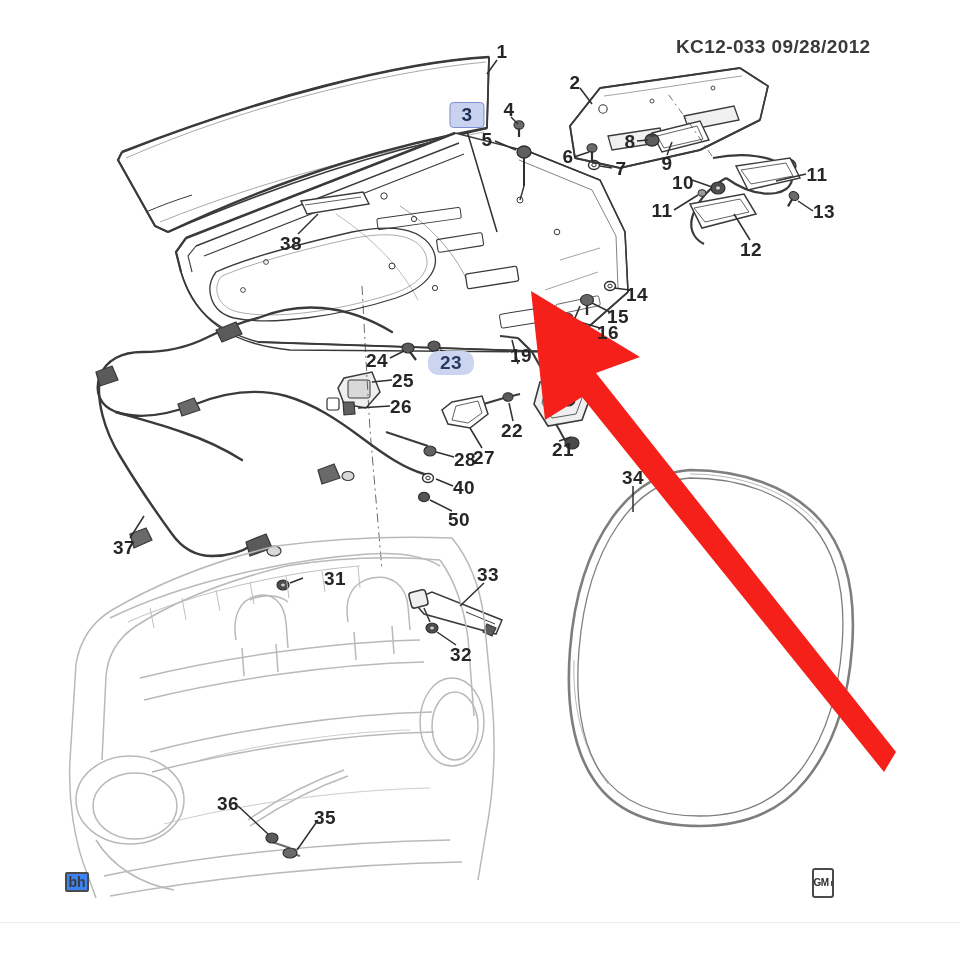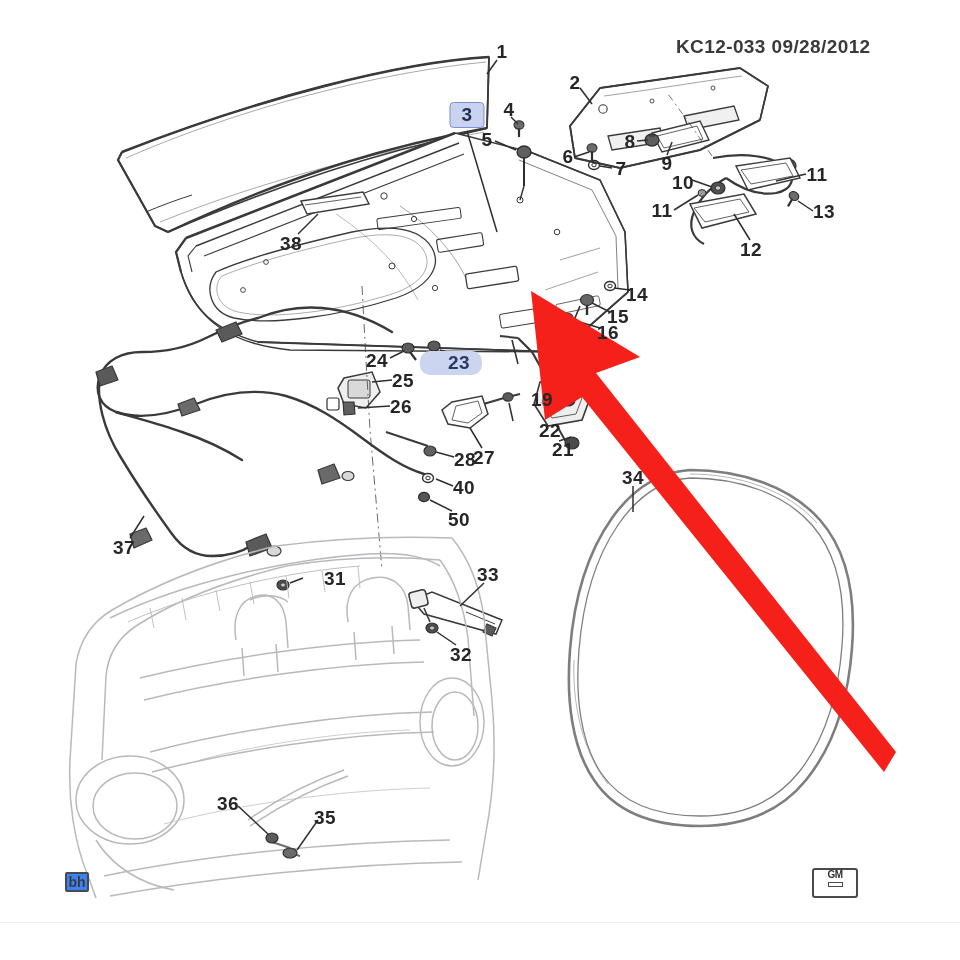--- a/index.html
+++ b/index.html
@@ -40,21 +40,21 @@
     border: 1.5px solid #7f8fd4;
     border-radius: 4px;
     padding: 2px 11px 3px 11px;
     color: #1d2f52;
     box-sizing: border-box;
   }
   .callout.hl-round {
     background: #ccd5f0;
     border: none;
     border-radius: 10px;
-    padding: 2px 12px 3px 28px;
+    padding: 2px 12px 3px 12px;
     color: #2a3b63;
   }
   
   #header-code {
     position: absolute;
     left: 676px; top: 36px;
     font-family: "Liberation Sans", sans-serif;
     font-size: 19px;
     font-weight: 700;
     color: #3a3a3a;
@@ -74,28 +74,28 @@
     font-family: "Liberation Sans", sans-serif;
     font-size: 14px;
     font-weight: 700;
     color: #3b3b3b;
     background: #3b82f6;
     box-sizing: border-box;
   }
   #gm-logo {
     position: absolute;
     left: 812px; top: 868px;
-    width: 46px; height: 30px;
+    width: 22px; height: 30px;
     border: 2px solid #4a4a4a;
     border-radius: 3px;
     background: #fff;
     box-sizing: border-box;
     display: flex;
-    flex-direction: column;
     align-items: center;
+    justify-content: center;
     gap: 2px;
   }
   #gm-logo .gm-top {
     font-family: "Liberation Sans", sans-serif;
     font-size: 10px;
     font-weight: 700;
     color: #2f2f2f;
     line-height: 1;
     letter-spacing: -0.5px;
   }
@@ -548,23 +548,23 @@
     <div class="callout" style="left:630px; top:141px;">8</div>
     <div class="callout" style="left:667px; top:163px;">9</div>
     <div class="callout" style="left:683px; top:182px;">10</div>
     <div class="callout" style="left:817px; top:174px;">11</div>
     <div class="callout" style="left:662px; top:210px;">11</div>
     <div class="callout" style="left:751px; top:249px;">12</div>
     <div class="callout" style="left:824px; top:211px;">13</div>
     <div class="callout" style="left:637px; top:294px;">14</div>
     <div class="callout" style="left:618px; top:316px;">15</div>
     <div class="callout" style="left:608px; top:332px;">16</div>
-    <div class="callout" style="left:542px; top:355px;margin-top:44px;">19</div>
+    <div class="callout" style="left:521px; top:355px;">19</div>
     <div class="callout" style="left:563px; top:449px;">21</div>
-    <div class="callout" style="left:512px; top:430px;margin-left:38px;">22</div>
+    <div class="callout" style="left:512px; top:430px;">22</div>
     <div class="callout hl-round" style="left:451px; top:363px;">23</div>
     <div class="callout" style="left:377px; top:360px;">24</div>
     <div class="callout" style="left:403px; top:380px;">25</div>
     <div class="callout" style="left:401px; top:406px;">26</div>
     <div class="callout" style="left:484px; top:457px;">27</div>
     <div class="callout" style="left:465px; top:459px;">28</div>
     <div class="callout" style="left:464px; top:487px;">40</div>
     <div class="callout" style="left:459px; top:519px;">50</div>
     <div class="callout" style="left:315px; top:578px;padding-left:40px;">31</div>
     <div class="callout" style="left:461px; top:654px;">32</div>

